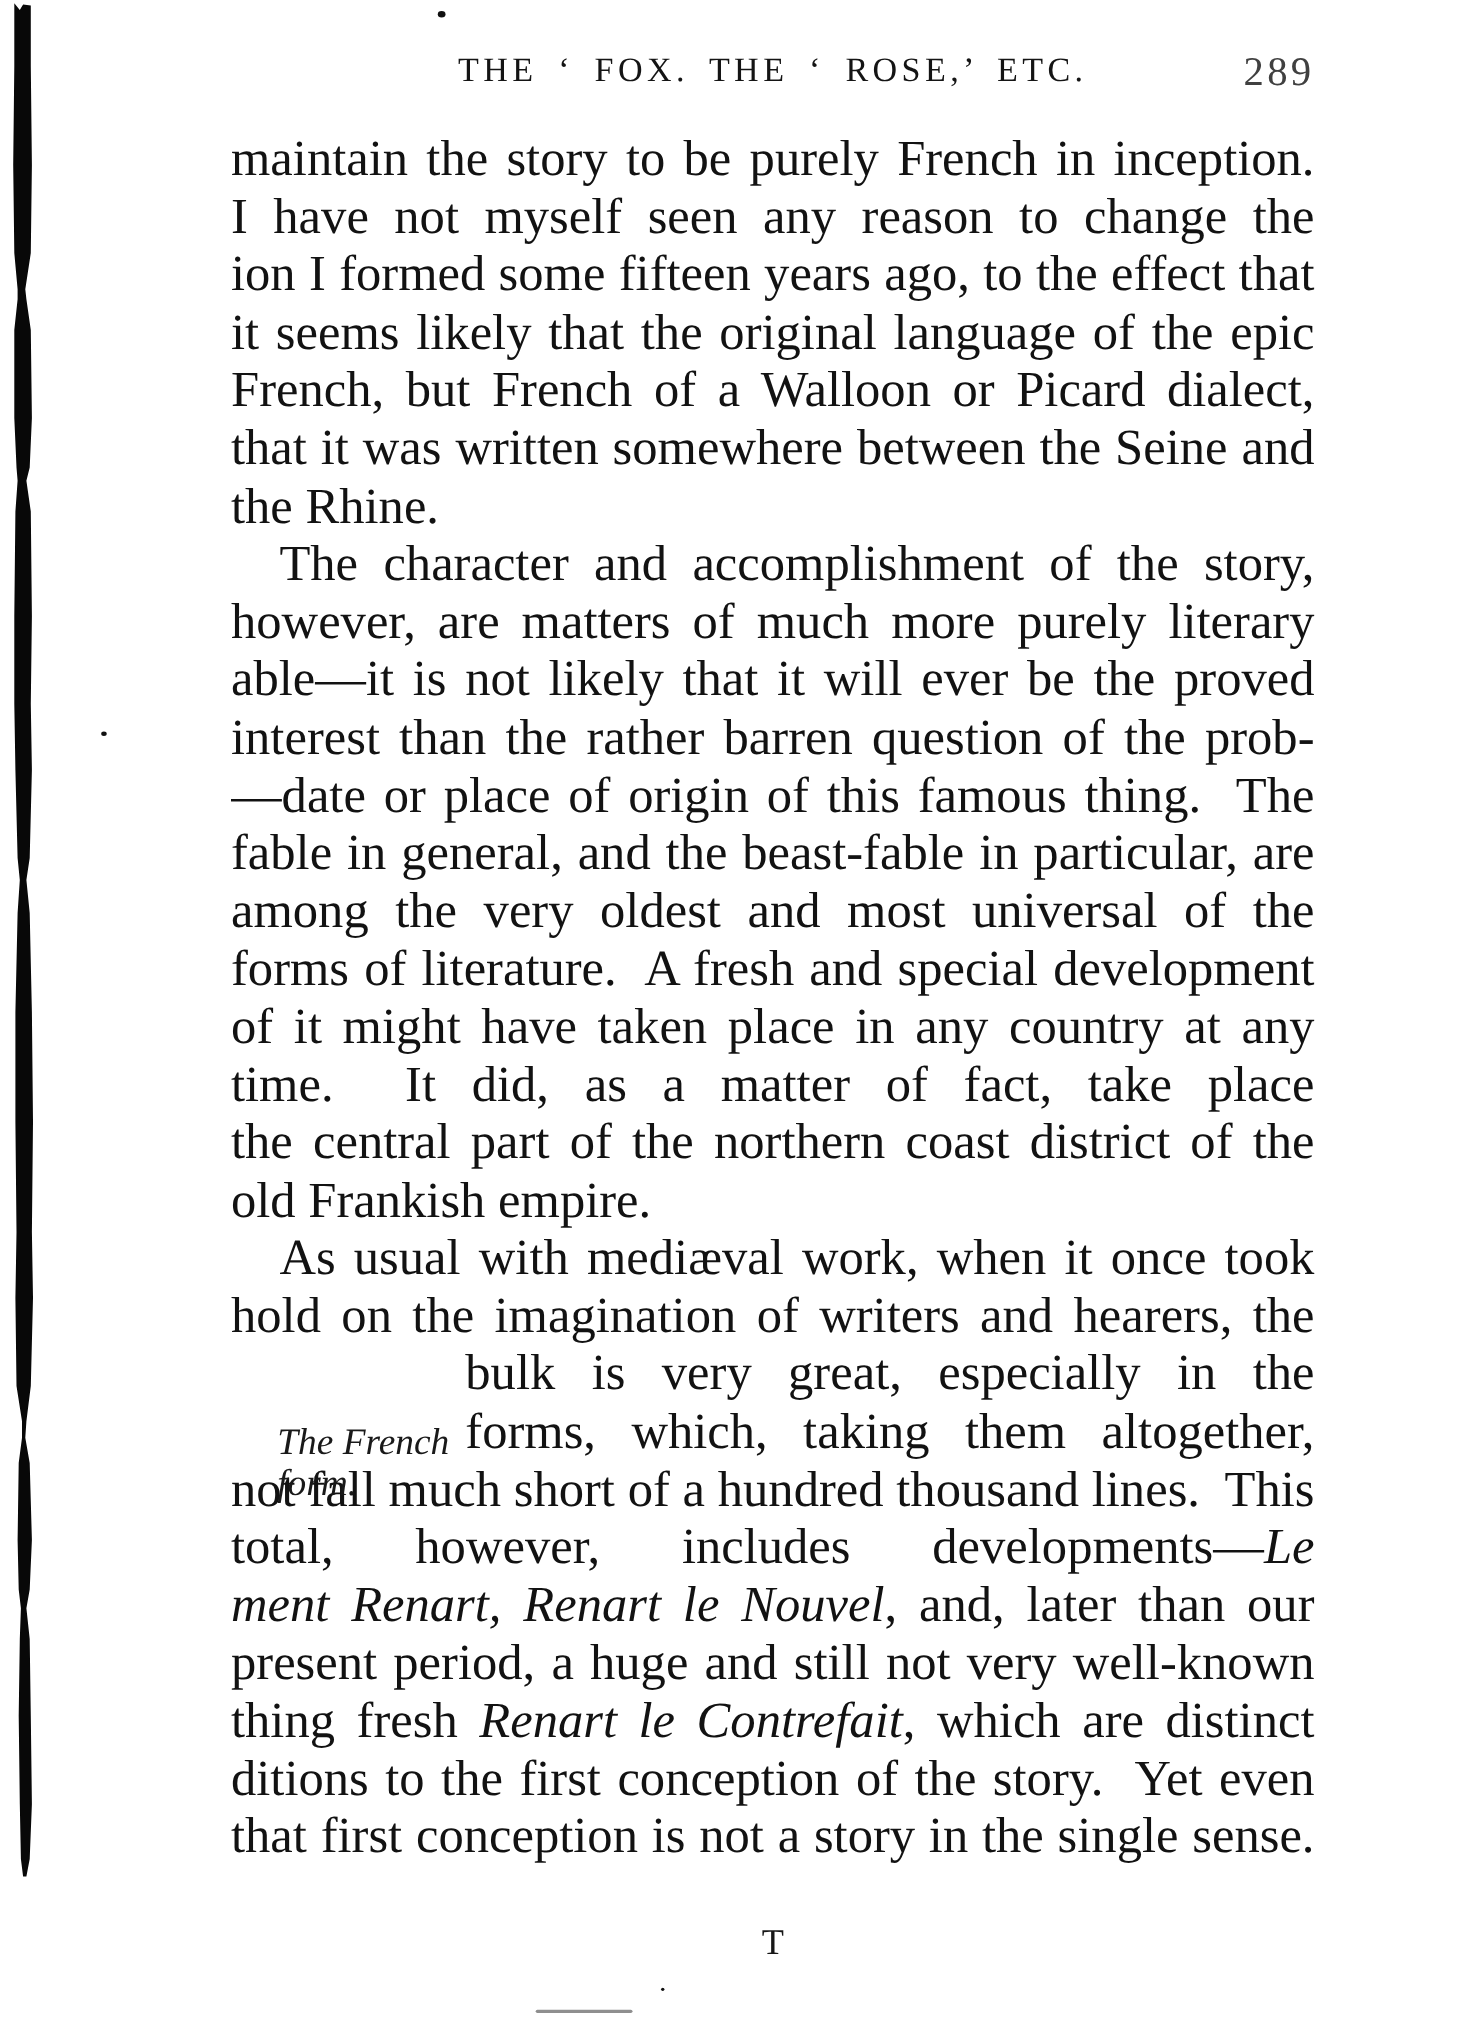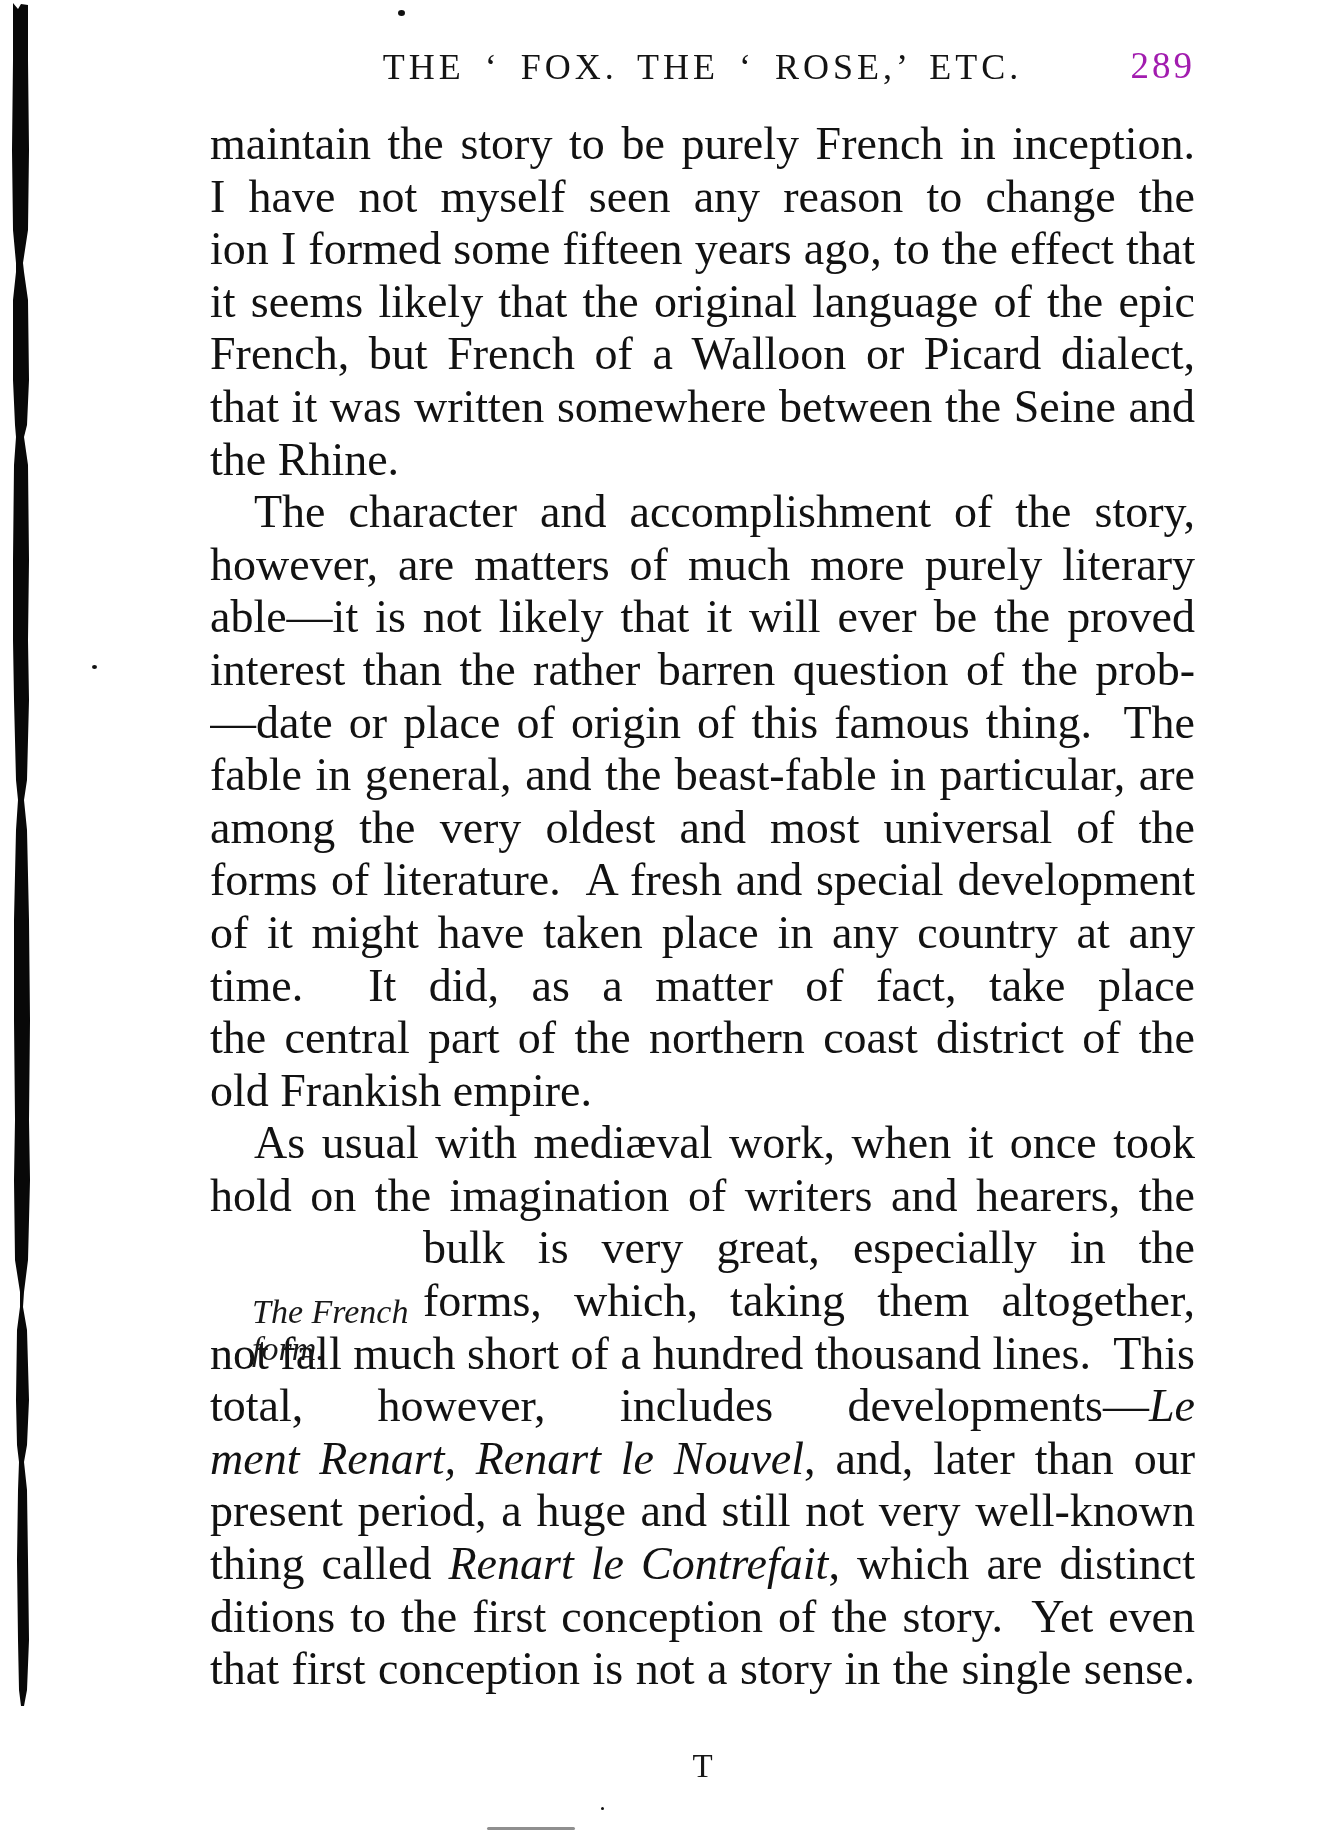--- a/index.html
+++ b/index.html
@@ -14,32 +14,32 @@
   }
   
   .header-row {
     position: absolute;
     left: 210px; top: 46px;
     width: 985px; height: 52px;
   }
   .running-head {
     display: block;
     text-align: center;
-    font-size: 36px;
+    font-size: 31px;
     letter-spacing: 4px;
     word-spacing: 7px;
     white-space: pre;
     color: #141414;
   }
   .page-number {
     position: absolute;
     right: 0; top: -2px;
     font-size: 37px;
     letter-spacing: 3px;
-    color: #a21caf;
+    color: #404040;
   }
   
   .body-text {
     position: absolute;
     left: 210px; top: 118px;
     width: 985px;
     font-size: 46px;
     line-height: 52.6px;
   }
   .line {
@@ -132,21 +132,21 @@
       <div class="line"><span>the central part of the northern coast district of the</span></div>
       <div class="line left"><span>old Frankish empire.</span></div>
       <div class="line para"><span>As usual with mediæval work, when it once took</span></div>
       <div class="line"><span>hold on the imagination of writers and hearers, the</span></div>
       <div class="line note"><span>bulk is very great, especially in the French</span></div>
       <div class="line note"><span>forms, which, taking them altogether, can-</span></div>
       <div class="line"><span>not fall much short of a hundred thousand lines.&nbsp; This</span></div>
       <div class="line"><span>total, however, includes developments—</span><span class="it">Le Couronne-</span></div>
       <div class="line"><span class="it">ment Renart, Renart le Nouvel</span><span>, and, later than our</span></div>
       <div class="line"><span>present period, a huge and still not very well-known</span></div>
-      <div class="line"><span>thing called </span><span class="it">Renart le Contrefait</span><span>, which are distinct ad-</span></div>
+      <div class="line"><span>thing fresh </span><span class="it">Renart le Contrefait</span><span>, which are distinct ad-</span></div>
       <div class="line"><span>ditions to the first conception of the story.&nbsp; Yet even</span></div>
       <div class="line"><span>that first conception is not a story in the single sense.</span></div>
     </div>
 
   <div class="margin-note">
     <div>The French</div>
     <div>form.</div>
   </div>
 
   <div class="signature">T</div>

